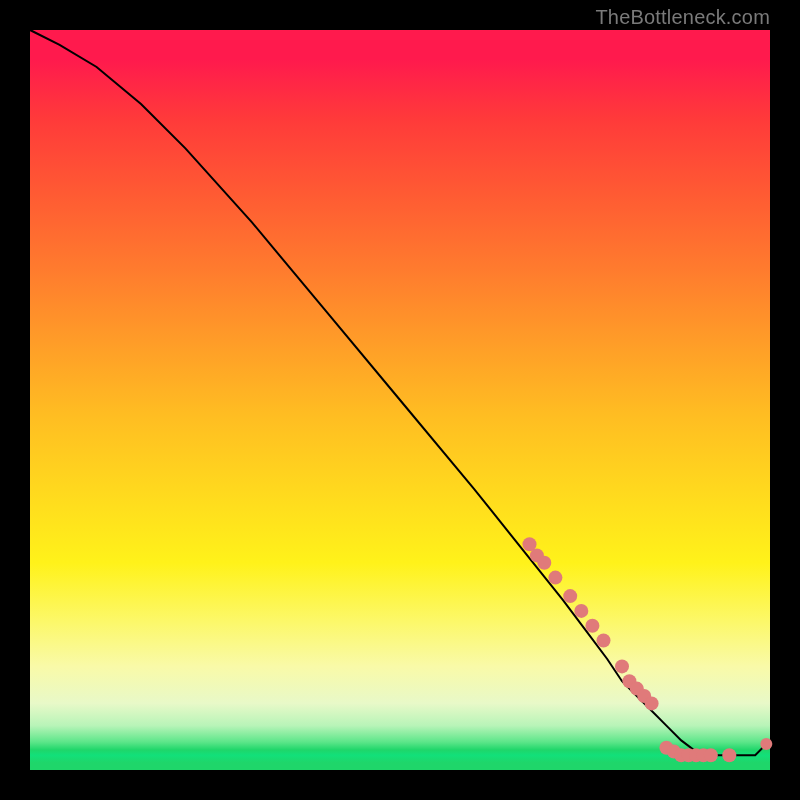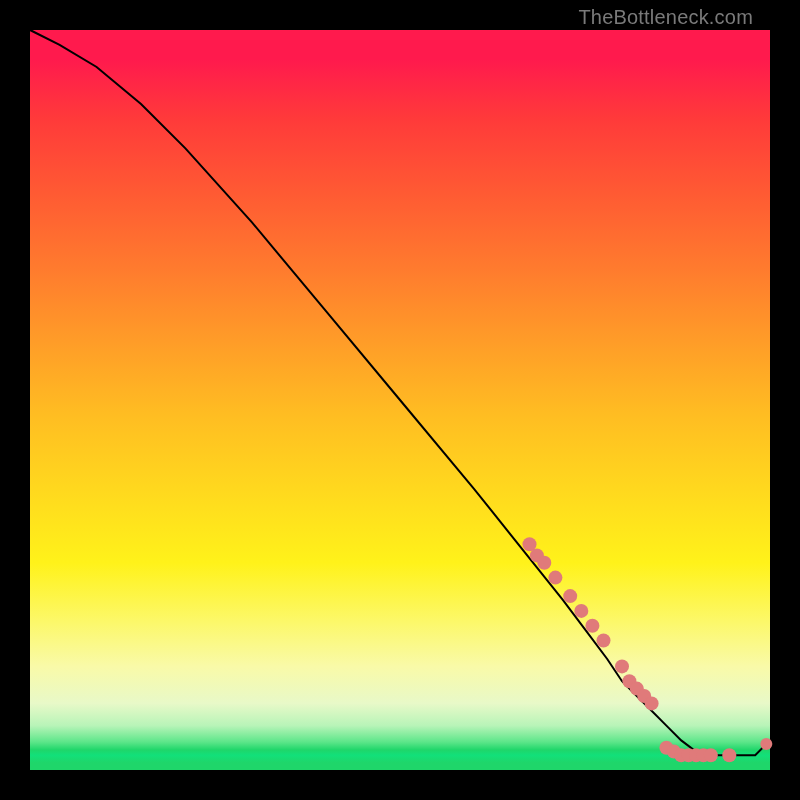--- a/index.html
+++ b/index.html
@@ -42,21 +42,21 @@
       #5de68a 96.2%,
       #1fd66a 97.3%,
       #12e07a 98%,
       #1fd66a 99%,
       #1fd66a 100%
     );
   }
   .attribution {
     position: absolute;
     top: 6px;
-    right: 47px;
+    right: 30px;
     color: #7a7a7a;
     font-size: 20px;
     font-weight: 400;
     letter-spacing: 0.2px;
   }
   svg.curve {
     position: absolute;
     left: 0; top: 0;
     width: 100%; height: 100%;
     overflow: visible;

